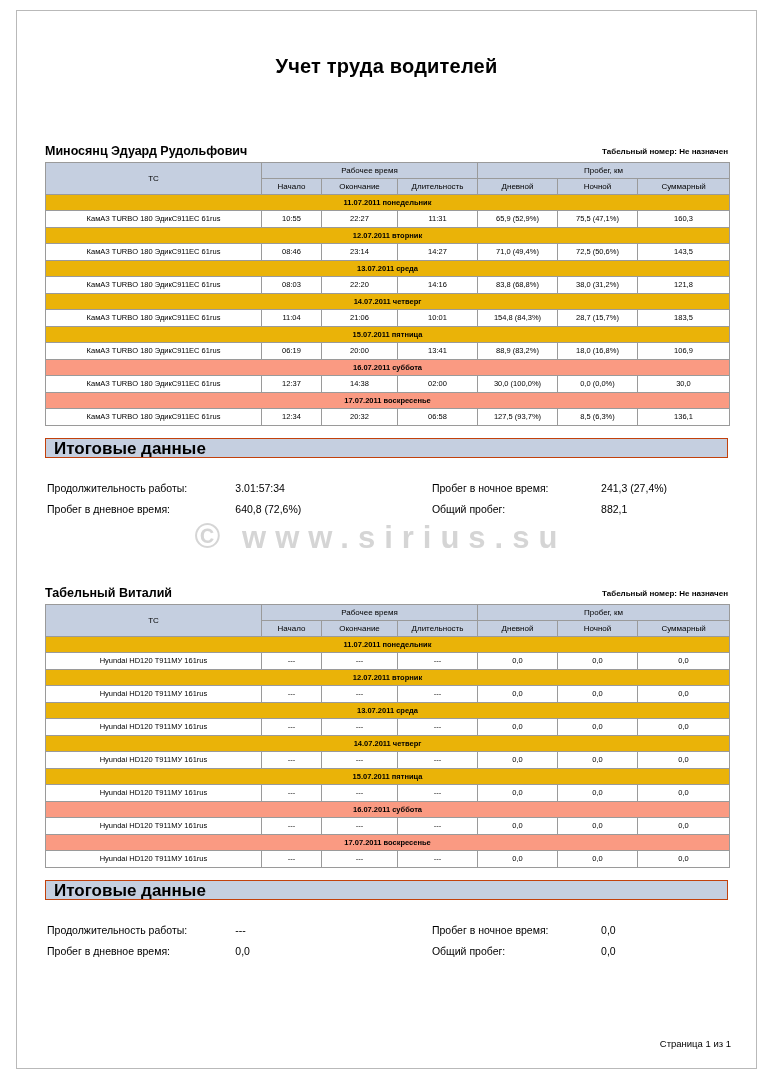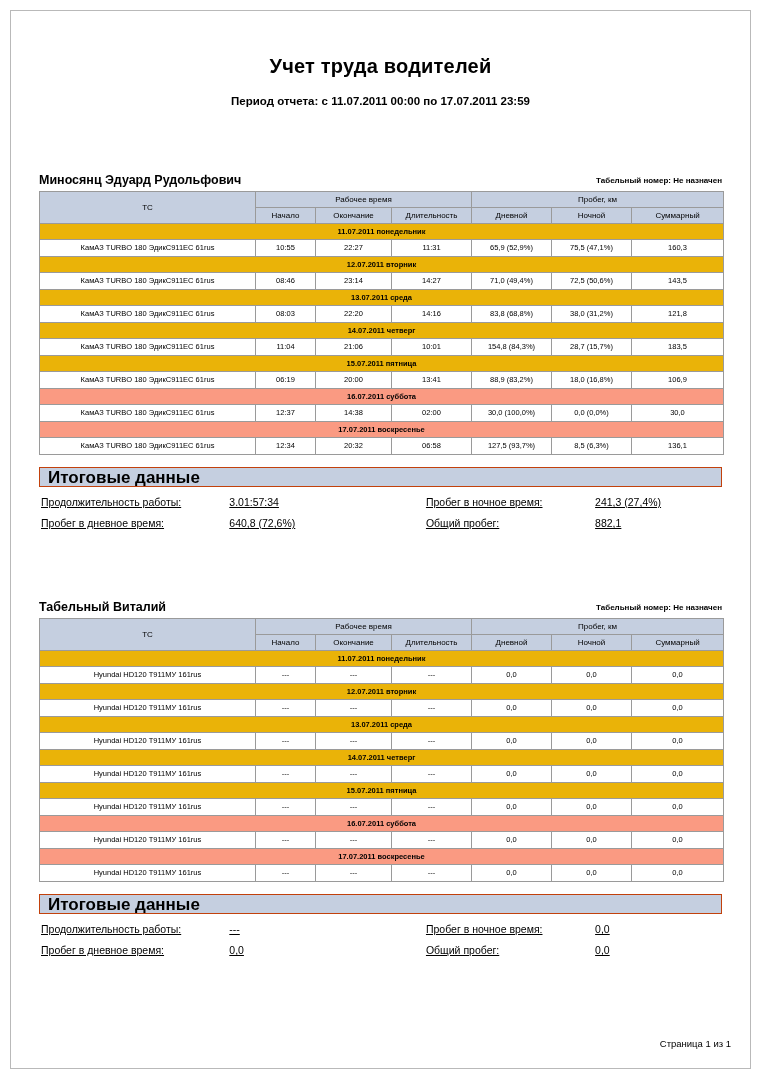--- a/index.html
+++ b/index.html
@@ -14,21 +14,21 @@
     position: relative;
     width: 761px;
     height: 1079px;
     margin: 0 auto;
     background: #ffffff;
     box-sizing: border-box;
     overflow: hidden;
   }
   .sheet {
     position: absolute;
-    left: 10px;
+    left: 16px;
     top: 10px;
     width: 741px;
     height: 1059px;
     background: #ffffff;
     border: 1px solid #b9b9b9;
     box-sizing: border-box;
     padding: 0 28px;
   }
   .doc-title {
     text-align: center;
@@ -126,22 +126,21 @@
     font-weight: bold;
     color: #000;
     padding-left: 8px;
     box-sizing: border-box;
   }
 
   .totals {
     width: 100%;
     border-collapse: collapse;
     table-layout: fixed;
-    margin-top: 5px;
-    text-decoration: underline;
+    margin-top: 20px;
   }
   .totals td {
     font-size: 10.5px;
     color: #000;
     padding: 4px 0 5px 0;
     vertical-align: top;
     white-space: nowrap;
   }
   .totals td.lbl { width: 178px; padding-left: 2px; }
   .totals td.val { width: 186px; }
@@ -175,21 +174,20 @@
     color: #000;
   }
 </style>
 </head>
 <body>
 
 <div class="page">
   <div class="sheet">
 
     <div class="doc-title">Учет труда водителей</div>
-    <div class="doc-sub">Период отчета: с 11.07.2011 00:00 по 17.07.2011 23:59</div>
 
     <div id="drivers-container">
         <div>
           <div class="driver-head">
             <div class="driver-name">Миносянц Эдуард Рудольфович</div>
             <div class="driver-badge">Табельный номер: Не назначен</div>
           </div>
           <table class="grid">
             <colgroup>
               <col style="width:216px">
@@ -452,15 +450,18 @@
                 <td class="lbl2">Общий пробег:</td>
                 <td class="val2">0,0</td>
               </tr>
             </tbody>
           </table>
         </div>
       </div>
 
   </div>
 
+  <div class="watermark">
+    <span class="ring">©&nbsp;</span><span>www.sirius.su</span>
+  </div>
 
   <div class="footer">Страница 1 из 1</div>
 </div>
 
 </body></html>

